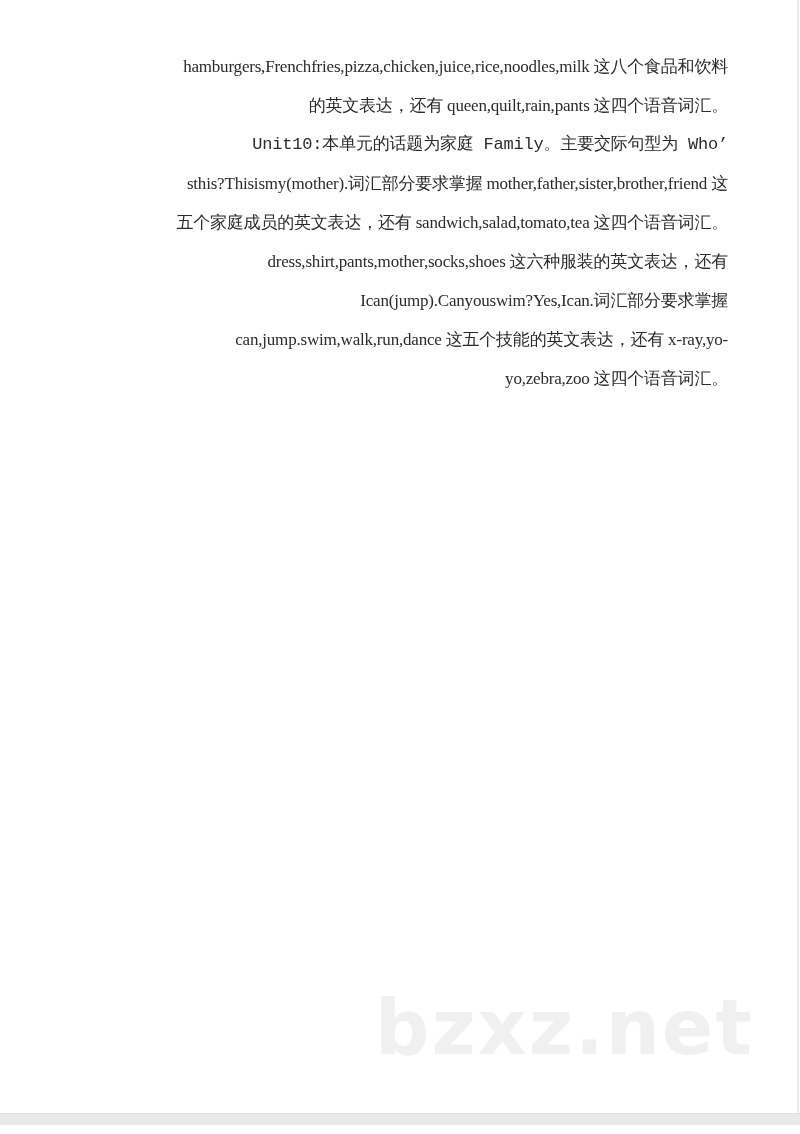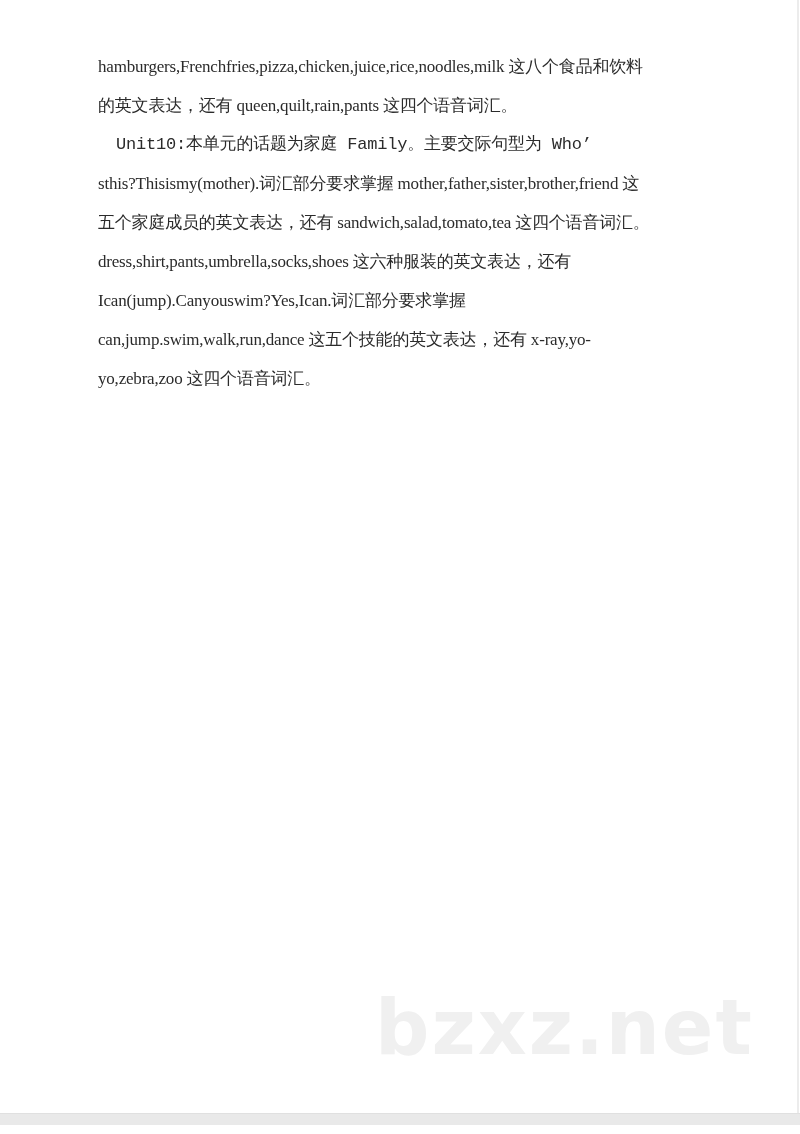--- a/index.html
+++ b/index.html
@@ -19,23 +19,24 @@
     position: absolute;
     left: 0;
     top: 0;
     width: 797px;
     height: 1113px;
     background: #ffffff;
     border-right: 2px solid #ececec;
   }
   .content {
     position: absolute;
-    left: 98px;
+    left: 88px;
     top: 52px;
     width: 640px;
+    text-align: right;
   }
   .line {
     height: 39px;
     line-height: 30px;
     font-size: 17px;
     white-space: nowrap;
     letter-spacing: -0.2px;
   }
   .indent {
     padding-left: 18px;
@@ -74,21 +75,21 @@
 </head>
 <body>
 
 <div class="page">
   <div class="content">
     <div class="line">hamburgers,Frenchfries,pizza,chicken,juice,rice,noodles,milk 这八个食品和饮料</div>
     <div class="line">的英文表达，还有 queen,quilt,rain,pants 这四个语音词汇。</div>
     <div class="line indent">Unit10:本单元的话题为家庭 Family。主要交际句型为 Who’</div>
     <div class="line">sthis?Thisismy(mother).词汇部分要求掌握 mother,father,sister,brother,friend 这</div>
     <div class="line">五个家庭成员的英文表达，还有 sandwich,salad,tomato,tea 这四个语音词汇。</div>
-    <div class="line">dress,shirt,pants,umbrella,socks,shoes 这六种服装的英文表达，还有</div>
+    <div class="line">dress,shirt,pants,mother,socks,shoes 这六种服装的英文表达，还有</div>
     <div class="line">Ican(jump).Canyouswim?Yes,Ican.词汇部分要求掌握</div>
     <div class="line">can,jump.swim,walk,run,dance 这五个技能的英文表达，还有 x-ray,yo-</div>
     <div class="line">yo,zebra,zoo 这四个语音词汇。</div>
   </div>
   <div class="watermark">bzxz.net</div>
 </div>
 <div class="bottom-band"></div>
 <div class="bottom-area"></div>
 
 </body></html>

